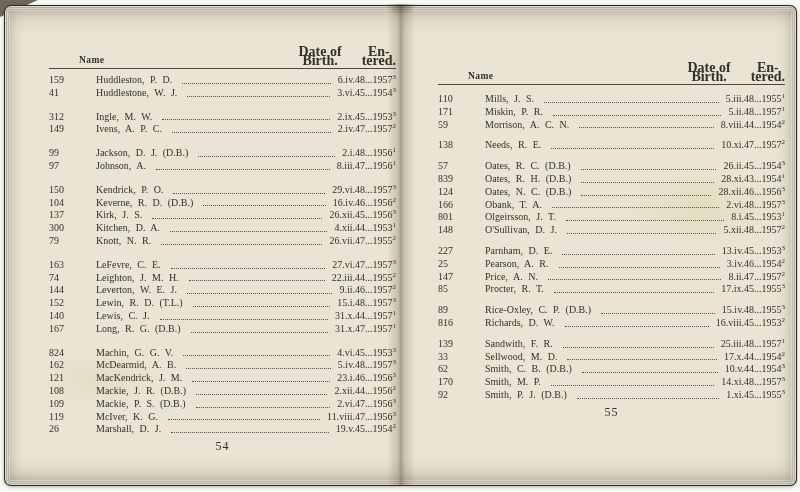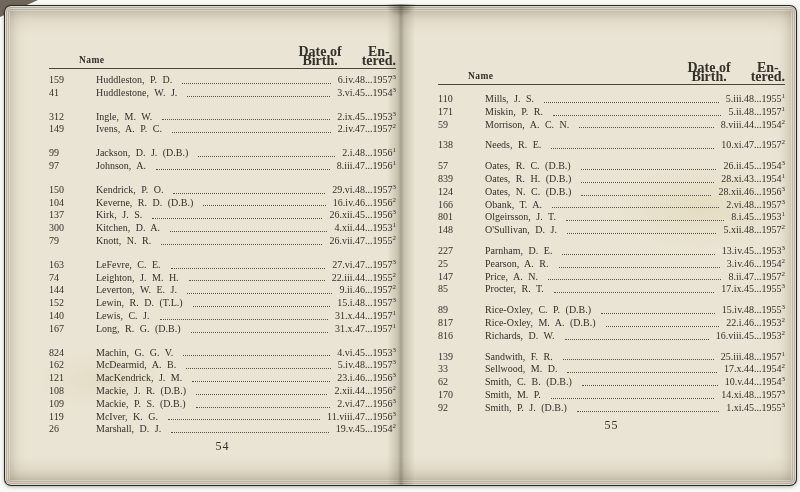--- a/index.html
+++ b/index.html
@@ -347,26 +347,20 @@
   </div>
           </div>
           <div class="group">
             <div class="row">
     <span class="num">89</span>
     <span class="nm">Rice-Oxley, C. P. (D.B.)</span>
     <span class="lead"></span>
     <span class="dt"><span>15.iv.48...1955</span><sup>3</sup></span>
   </div>
             <div class="row">
-    <span class="num">817</span>
-    <span class="nm">Rice-Oxley, M. A. (D.B.)</span>
-    <span class="lead"></span>
-    <span class="dt"><span>22.i.46...1953</span><sup>2</sup></span>
-  </div>
-            <div class="row">
     <span class="num">816</span>
     <span class="nm">Richards, D. W.</span>
     <span class="lead"></span>
     <span class="dt"><span>16.viii.45...1953</span><sup>2</sup></span>
   </div>
           </div>
           <div class="group">
             <div class="row">
     <span class="num">139</span>
     <span class="nm">Sandwith, F. R.</span>

